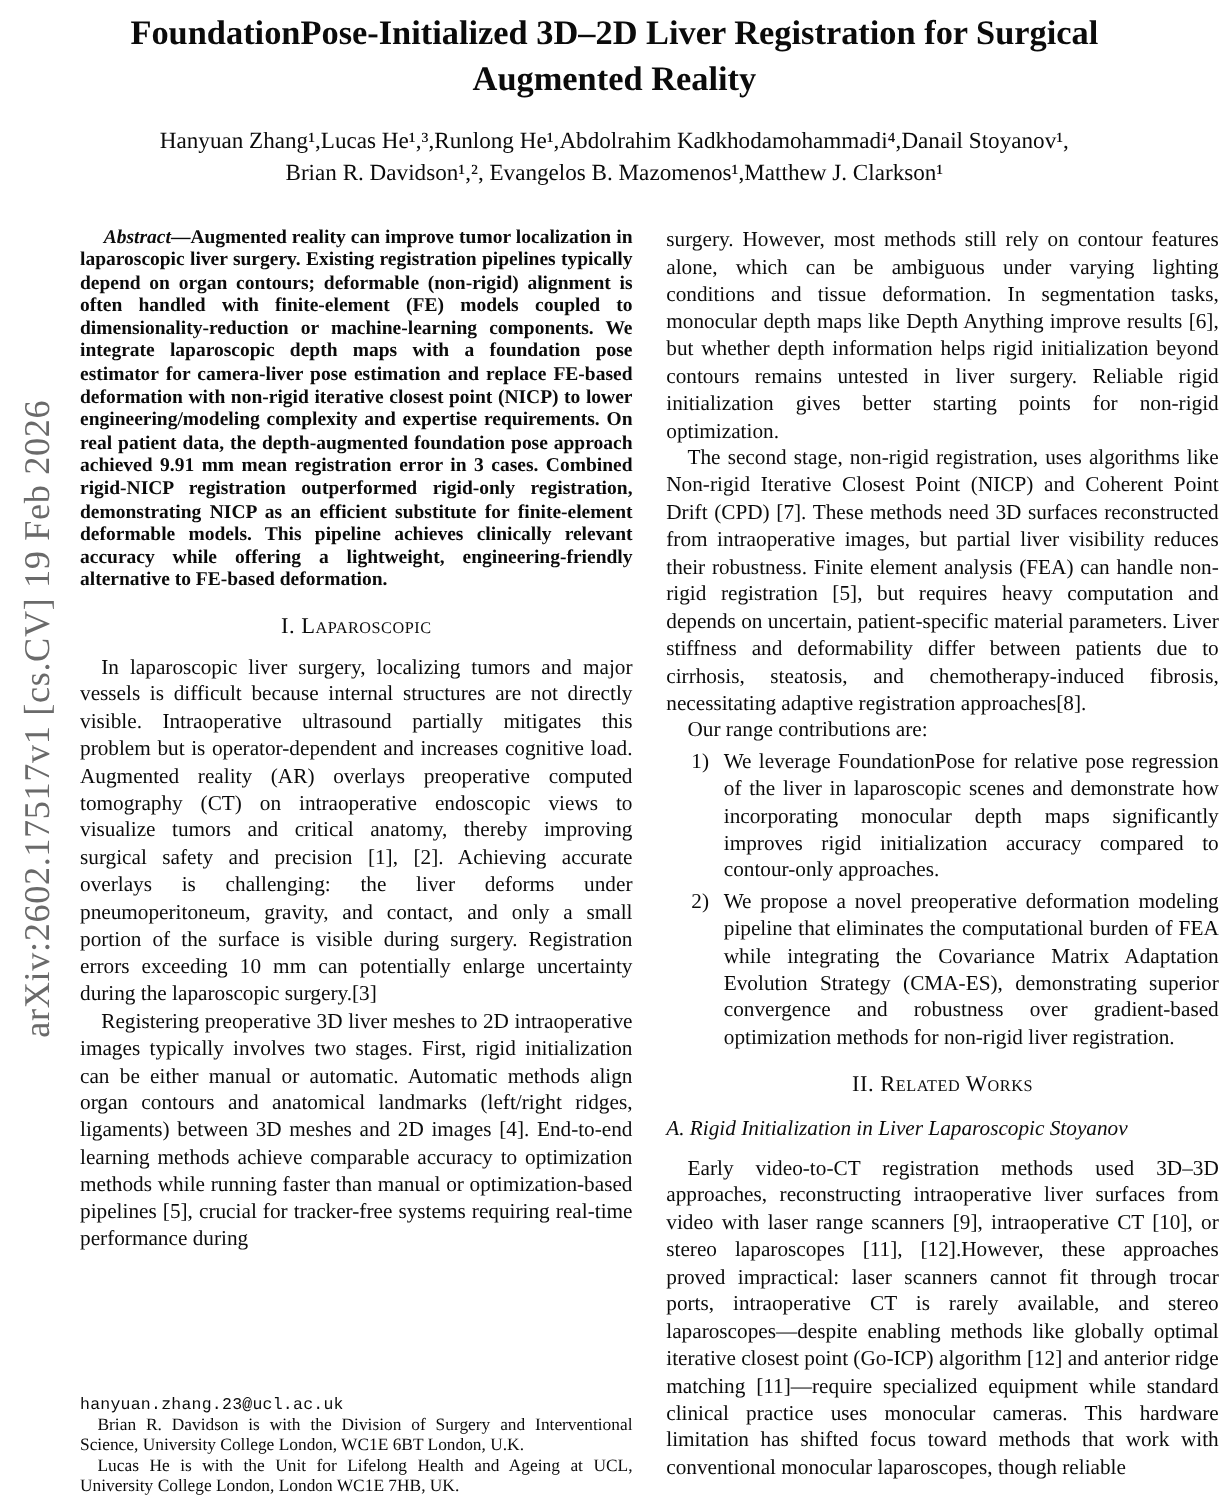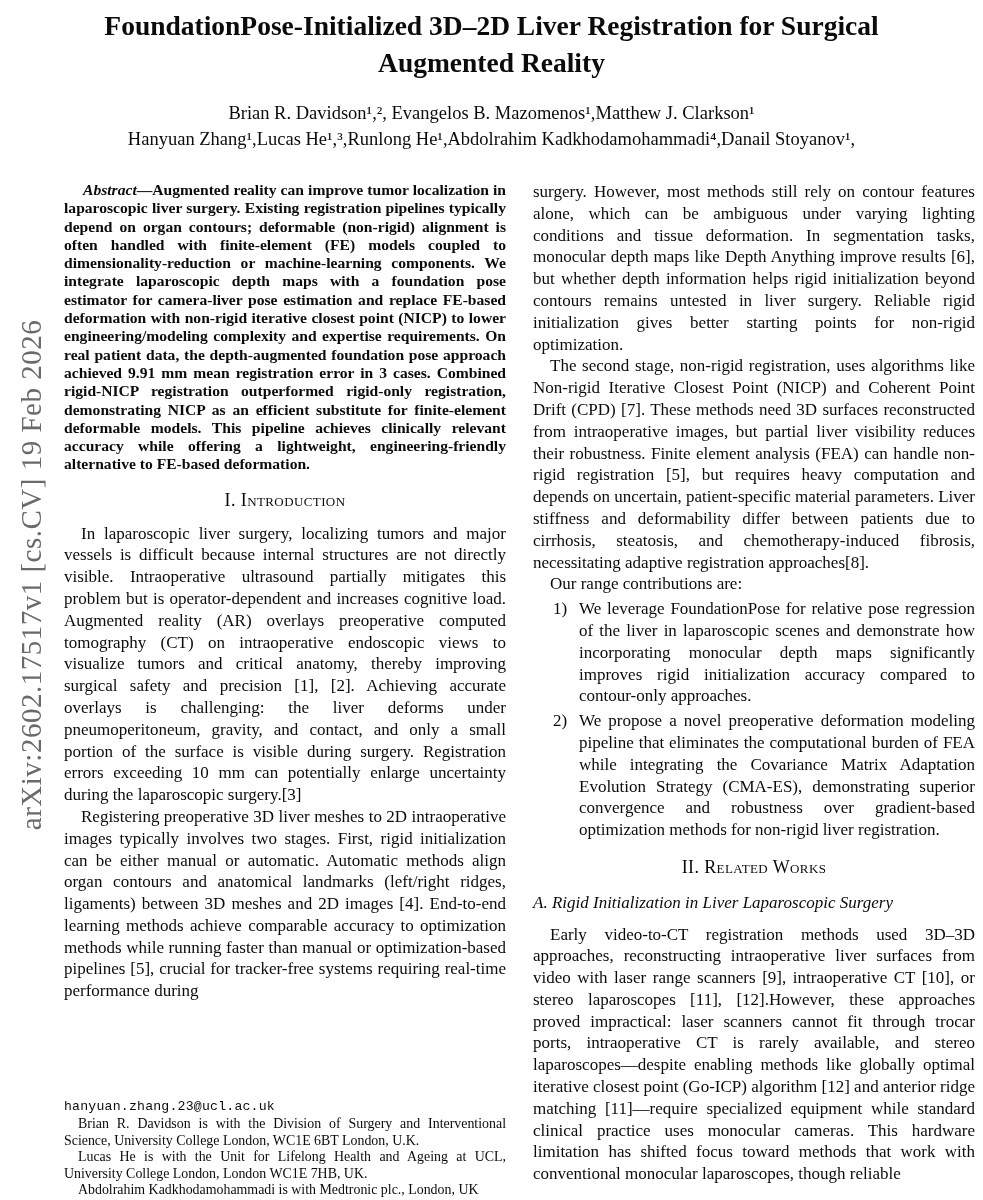--- a/index.html
+++ b/index.html
@@ -59,41 +59,40 @@
 </head>
 <body>
 
 <div class="arxiv-stamp">arXiv:2602.17517v1  [cs.CV]  19 Feb 2026</div>
 
 <div class="page">
 
   <h1 class="title">FoundationPose-Initialized 3D–2D Liver Registration for Surgical Augmented Reality</h1>
 
   <div class="authors">
+    <div>Hanyuan Zhang¹,Lucas He¹,³,Runlong He¹,Abdolrahim Kadkhodamohammadi⁴,Danail Stoyanov¹,</div>
     <div>Brian R. Davidson¹,², Evangelos B. Mazomenos¹,Matthew J. Clarkson¹</div>
-    <div>Hanyuan Zhang¹,Lucas He¹,³,Runlong He¹,Abdolrahim Kadkhodamohammadi⁴,Danail Stoyanov¹,</div>
   </div>
 
   <div class="columns">
 
     <div class="col col-left">
 
       <p class="abstract"><span class="abstract-label">Abstract</span><span>—Augmented reality can improve tumor localization in laparoscopic liver surgery. Existing registration pipelines typically depend on organ contours; deformable (non-rigid) alignment is often handled with finite-element (FE) models coupled to dimensionality-reduction or machine-learning components. We integrate laparoscopic depth maps with a foundation pose estimator for camera-liver pose estimation and replace FE-based deformation with non-rigid iterative closest point (NICP) to lower engineering/modeling complexity and expertise requirements. On real patient data, the depth-augmented foundation pose approach achieved 9.91 mm mean registration error in 3 cases. Combined rigid-NICP registration outperformed rigid-only registration, demonstrating NICP as an efficient substitute for finite-element deformable models. This pipeline achieves clinically relevant accuracy while offering a lightweight, engineering-friendly alternative to FE-based deformation.</span></p>
 
-      <h2 class="section-heading">I. Introduction</h2>
+      <h2 class="section-heading">I. Laparoscopic</h2>
 
       <p class="body-par">In laparoscopic liver surgery, localizing tumors and major vessels is difficult because internal structures are not directly visible. Intraoperative ultrasound partially mitigates this problem but is operator-dependent and increases cognitive load. Augmented reality (AR) overlays preoperative computed tomography (CT) on intraoperative endoscopic views to visualize tumors and critical anatomy, thereby improving surgical safety and precision [1], [2]. Achieving accurate overlays is challenging: the liver deforms under pneumoperitoneum, gravity, and contact, and only a small portion of the surface is visible during surgery. Registration errors exceeding 10 mm can potentially enlarge uncertainty during the laparoscopic surgery.[3]</p>
 
       <p class="body-par">Registering preoperative 3D liver meshes to 2D intraoperative images typically involves two stages. First, rigid initialization can be either manual or automatic. Automatic methods align organ contours and anatomical landmarks (left/right ridges, ligaments) between 3D meshes and 2D images [4]. End-to-end learning methods achieve comparable accuracy to optimization methods while running faster than manual or optimization-based pipelines [5], crucial for tracker-free systems requiring real-time performance during</p>
 
       <div class="footnotes">
         <p class="footnote"><span class="footnote-email">hanyuan.zhang.23@ucl.ac.uk</span></p>
         <p class="footnote">Brian R. Davidson is with the Division of Surgery and Interventional Science, University College London, WC1E 6BT London, U.K.</p>
         <p class="footnote">Lucas He is with the Unit for Lifelong Health and Ageing at UCL, University College London, London WC1E 7HB, UK.</p>
-        <p class="footnote">Abdolrahim Kadkhodamohammadi is with Medtronic plc., London, UK</p>
       </div>
 
     </div>
 
     <div class="col col-right">
 
       <p class="no-indent">surgery. However, most methods still rely on contour features alone, which can be ambiguous under varying lighting conditions and tissue deformation. In segmentation tasks, monocular depth maps like Depth Anything improve results [6], but whether depth information helps rigid initialization beyond contours remains untested in liver surgery. Reliable rigid initialization gives better starting points for non-rigid optimization.</p>
 
       <p class="body-par">The second stage, non-rigid registration, uses algorithms like Non-rigid Iterative Closest Point (NICP) and Coherent Point Drift (CPD) [7]. These methods need 3D surfaces reconstructed from intraoperative images, but partial liver visibility reduces their robustness. Finite element analysis (FEA) can handle non-rigid registration [5], but requires heavy computation and depends on uncertain, patient-specific material parameters. Liver stiffness and deformability differ between patients due to cirrhosis, steatosis, and chemotherapy-induced fibrosis, necessitating adaptive registration approaches[8].</p>
 
@@ -103,21 +102,21 @@
         <div class="contrib-item">
           <span class="contrib-num">1)</span><span>We leverage FoundationPose for relative pose regression of the liver in laparoscopic scenes and demonstrate how incorporating monocular depth maps significantly improves rigid initialization accuracy compared to contour-only approaches.</span>
         </div>
         <div class="contrib-item">
           <span class="contrib-num">2)</span><span>We propose a novel preoperative deformation modeling pipeline that eliminates the computational burden of FEA while integrating the Covariance Matrix Adaptation Evolution Strategy (CMA-ES), demonstrating superior convergence and robustness over gradient-based optimization methods for non-rigid liver registration.</span>
         </div>
       </div>
 
       <h2 class="section-heading">II. Related Works</h2>
 
-      <h3 class="subsection-heading">A. Rigid Initialization in Liver Laparoscopic Surgery</h3>
+      <h3 class="subsection-heading">A. Rigid Initialization in Liver Laparoscopic Stoyanov</h3>
 
       <p class="body-par">Early video-to-CT registration methods used 3D–3D approaches, reconstructing intraoperative liver surfaces from video with laser range scanners [9], intraoperative CT [10], or stereo laparoscopes [11], [12].However, these approaches proved impractical: laser scanners cannot fit through trocar ports, intraoperative CT is rarely available, and stereo laparoscopes—despite enabling methods like globally optimal iterative closest point (Go-ICP) algorithm [12] and anterior ridge matching [11]—require specialized equipment while standard clinical practice uses monocular cameras. This hardware limitation has shifted focus toward methods that work with conventional monocular laparoscopes, though reliable</p>
 
     </div>
 
   </div>
 
 </div>
 
 </body></html>

